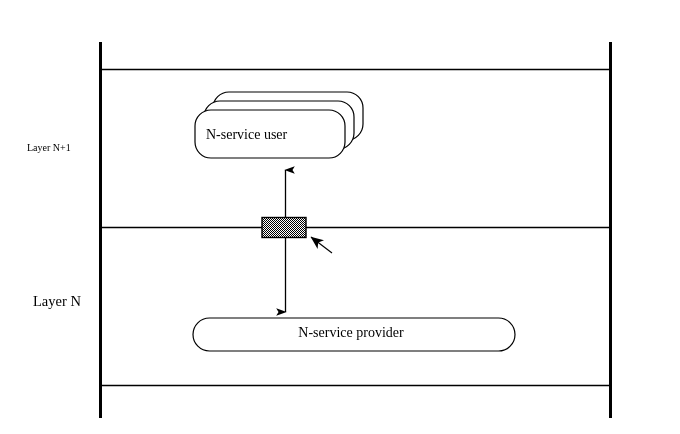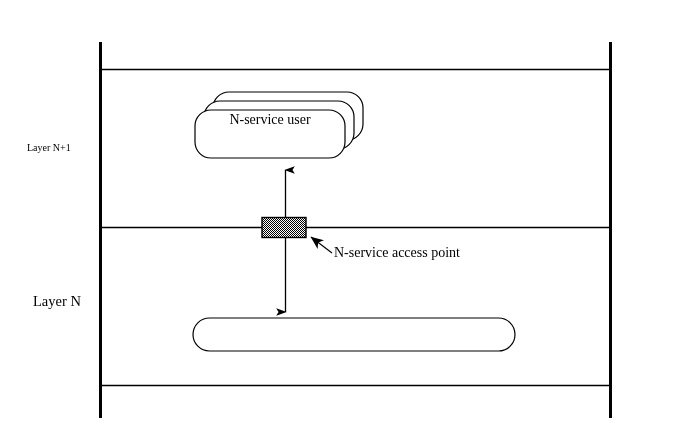--- a/index.html
+++ b/index.html
@@ -41,23 +41,22 @@
     font-size: 10px;
   }
   #layer-lower-label {
     left: 33px;
     top: 294px;
     font-size: 14.5px;
     text-align: right;
   }
   #user-box-label {
     left: 206px;
-    top: 113px;
+    top: 128px;
     width: 128px;
-    text-align: center;
     font-size: 14px;
   }
   #provider-box-label {
     left: 220px;
     top: 326px;
     width: 262px;
     text-align: center;
     font-size: 14px;
   }
   #sap-callout-label {
@@ -116,16 +115,16 @@
 
     <rect x="193" y="318" width="322" height="33" rx="16.5" ry="16.5" fill="#ffffff" stroke="#000000" stroke-width="1.2"></rect>
   </svg>
 
   <div class="dg-label" id="layer-upper-label">Layer N+1</div>
 
   <div class="dg-label" id="layer-lower-label">Layer N</div>
 
   <div class="dg-label" id="user-box-label">N-service user</div>
 
+  <div class="dg-label" id="provider-box-label">N-service provider</div>
 
-  <div class="dg-label" id="sap-callout-label">N-service access point</div>
 
 </div>
 
 </body></html>

